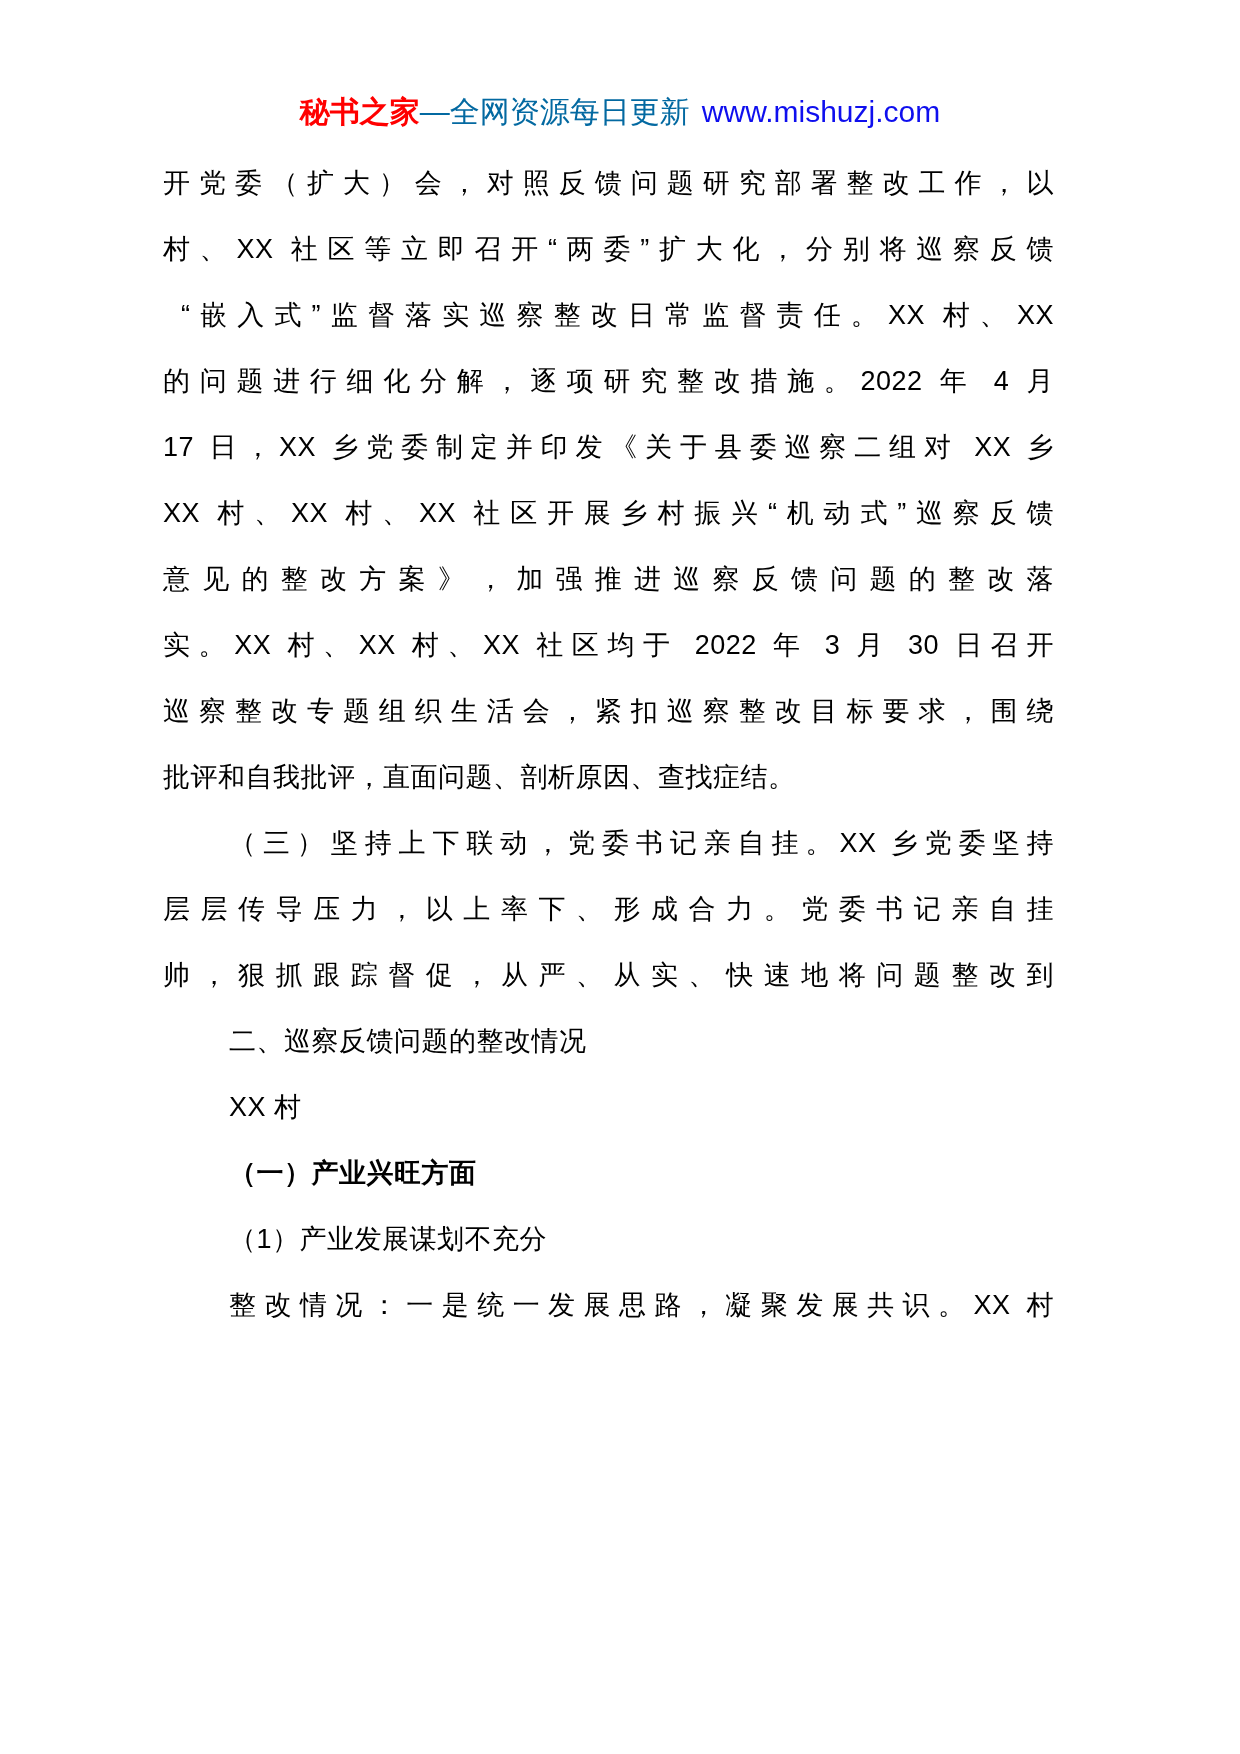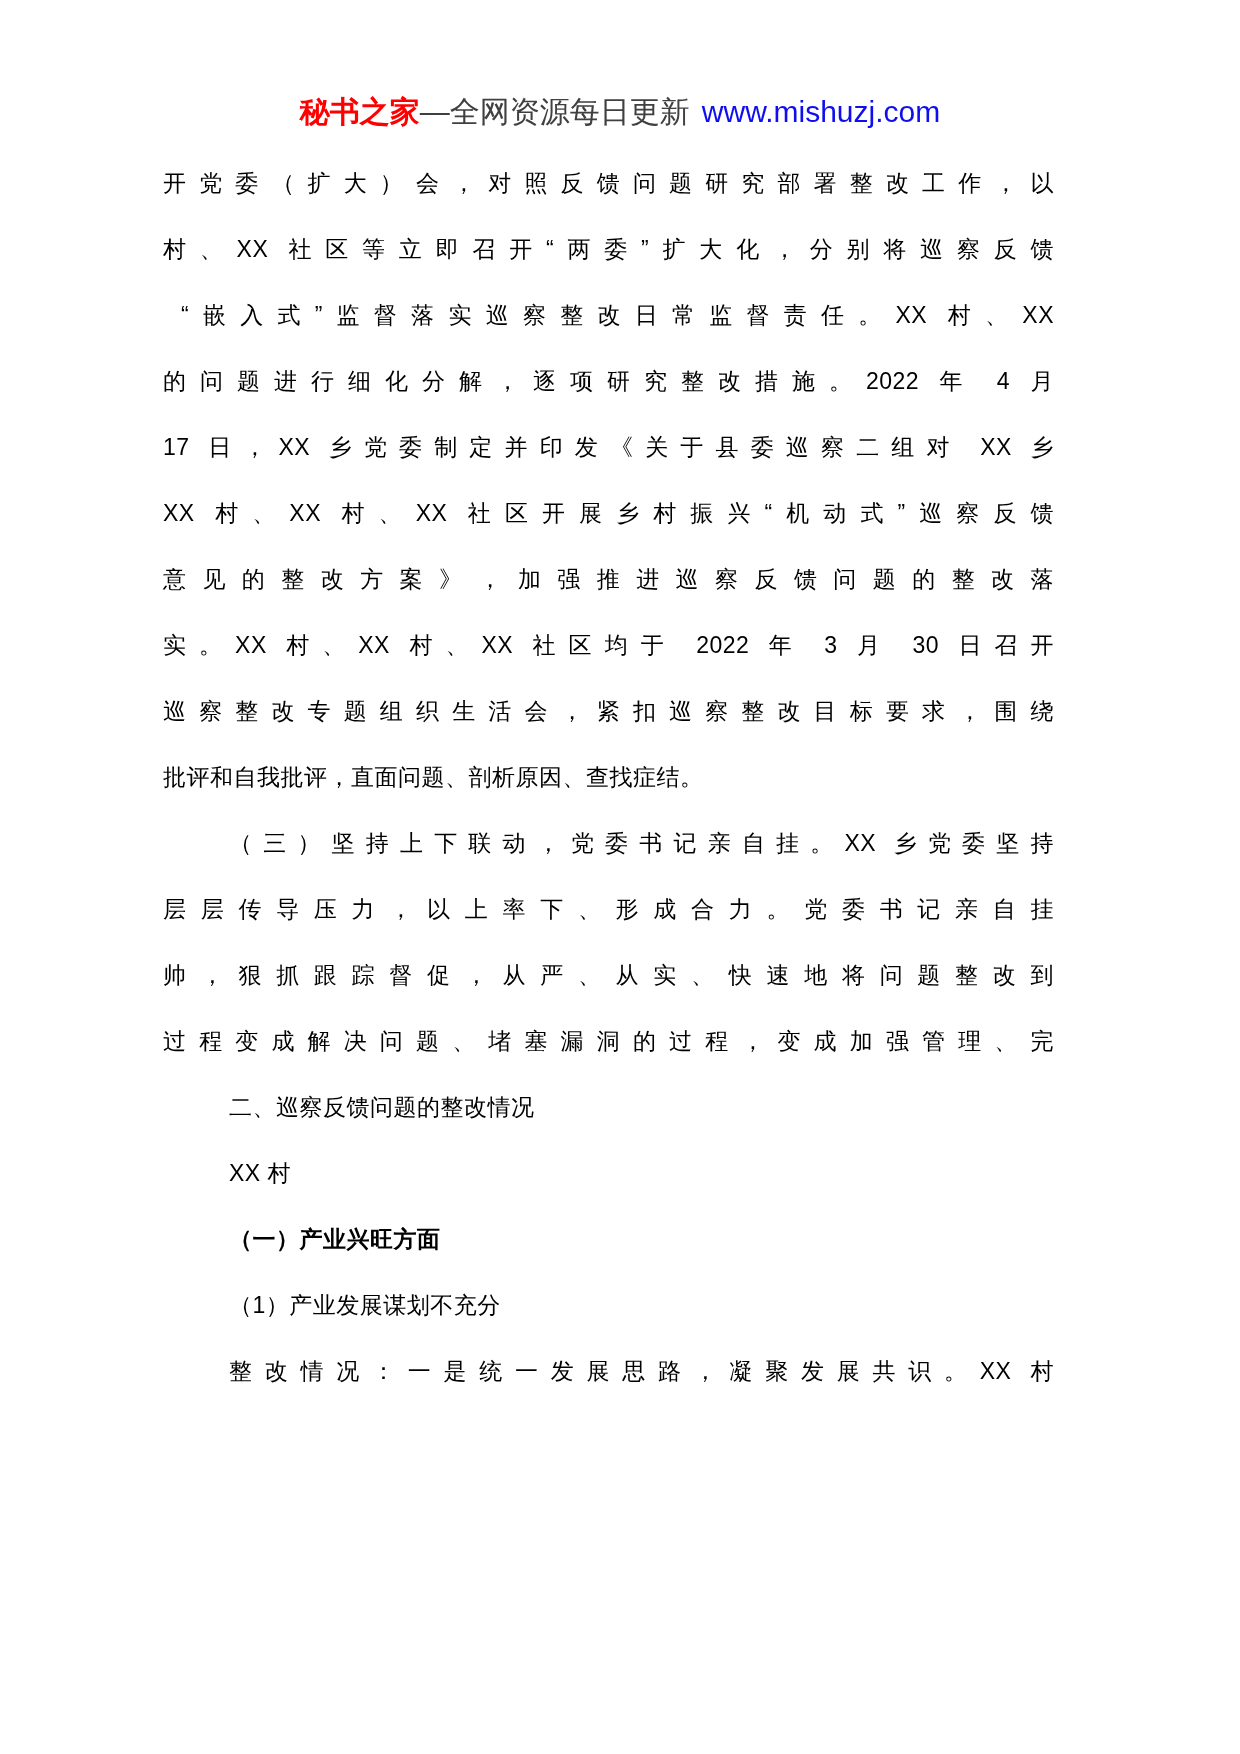--- a/index.html
+++ b/index.html
@@ -29,37 +29,37 @@
     text-align: center;
     font-size: 30px;
     line-height: 44px;
     white-space: nowrap;
   }
   .site-brand {
     color: #ff0000;
     font-weight: bold;
   }
   .site-tagline {
-    color: #404040;
+    color: #0369a1;
   }
   .site-url {
     color: #0f0fee;
     margin-left: 12px;
   }
   
   .doc {
     position: absolute;
     top: 150px;
     left: 163px;
     width: 891px;
   }
   .line {
     height: 66px;
     line-height: 66px;
-    font-size: 23px;
+    font-size: 27px;
     text-align: left;
     letter-spacing: 0.5px;
   }
   .line.justify {
     text-align: justify;
     text-align-last: justify;
     text-justify: inter-character;
   }
   .line.indent {
     text-indent: 66px;
@@ -87,21 +87,20 @@
       <div class="line justify">的问题进行细化分解，逐项研究整改措施。2022 年 4 月</div>
       <div class="line justify">17 日，XX 乡党委制定并印发《关于县委巡察二组对 XX 乡</div>
       <div class="line justify">XX 村、XX 村、XX 社区开展乡村振兴“机动式”巡察反馈</div>
       <div class="line justify">意见的整改方案》，加强推进巡察反馈问题的整改落</div>
       <div class="line justify">实。XX 村、XX 村、XX 社区均于 2022 年 3 月 30 日召开</div>
       <div class="line justify">巡察整改专题组织生活会，紧扣巡察整改目标要求，围绕</div>
       <div class="line">批评和自我批评，直面问题、剖析原因、查找症结。</div>
       <div class="line justify indent">（三）坚持上下联动，党委书记亲自挂。XX 乡党委坚持</div>
       <div class="line justify">层层传导压力，以上率下、形成合力。党委书记亲自挂</div>
       <div class="line justify">帅，狠抓跟踪督促，从严、从实、快速地将问题整改到</div>
-      <div class="line justify">过程变成解决问题、堵塞漏洞的过程，变成加强管理、完</div>
       <div class="line indent">二、巡察反馈问题的整改情况</div>
       <div class="line indent">XX 村</div>
       <div class="line indent bold">（一）产业兴旺方面</div>
       <div class="line indent">（1）产业发展谋划不充分</div>
       <div class="line justify indent">整改情况：一是统一发展思路，凝聚发展共识。XX 村</div>
     </div>
 
 </div>
 
 </body></html>

